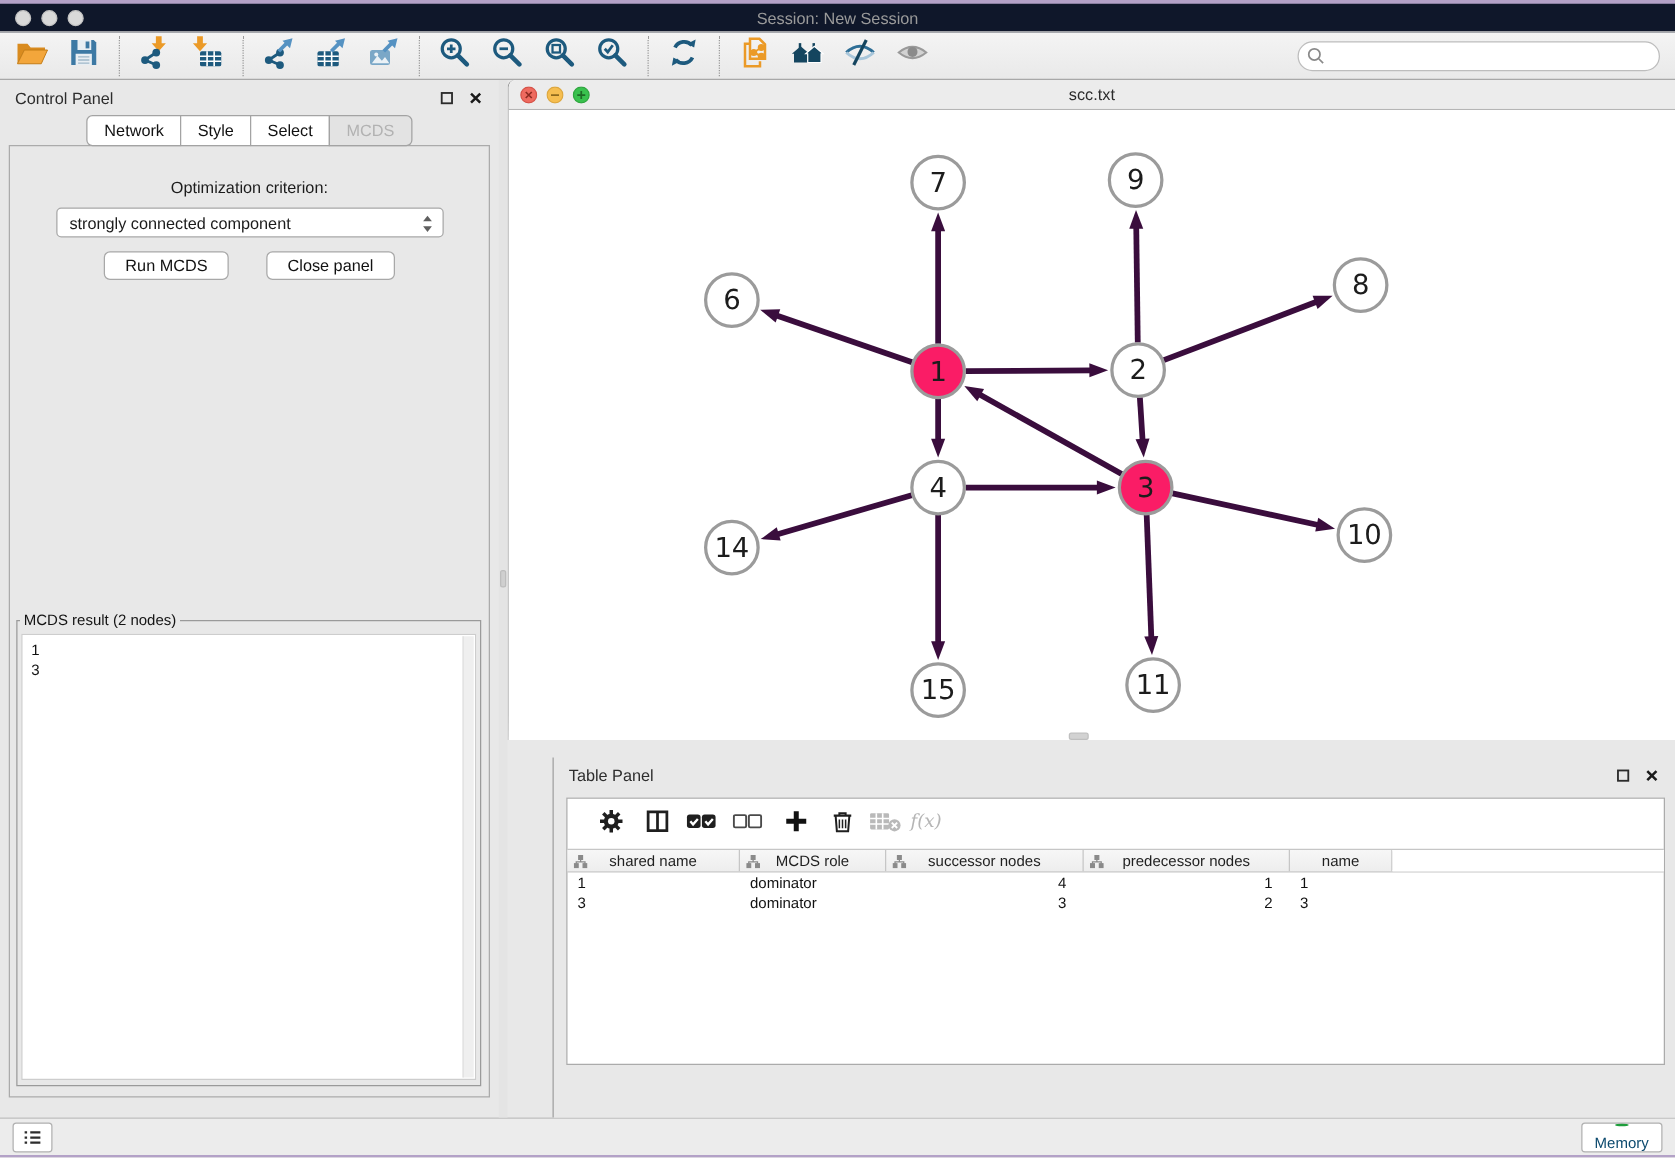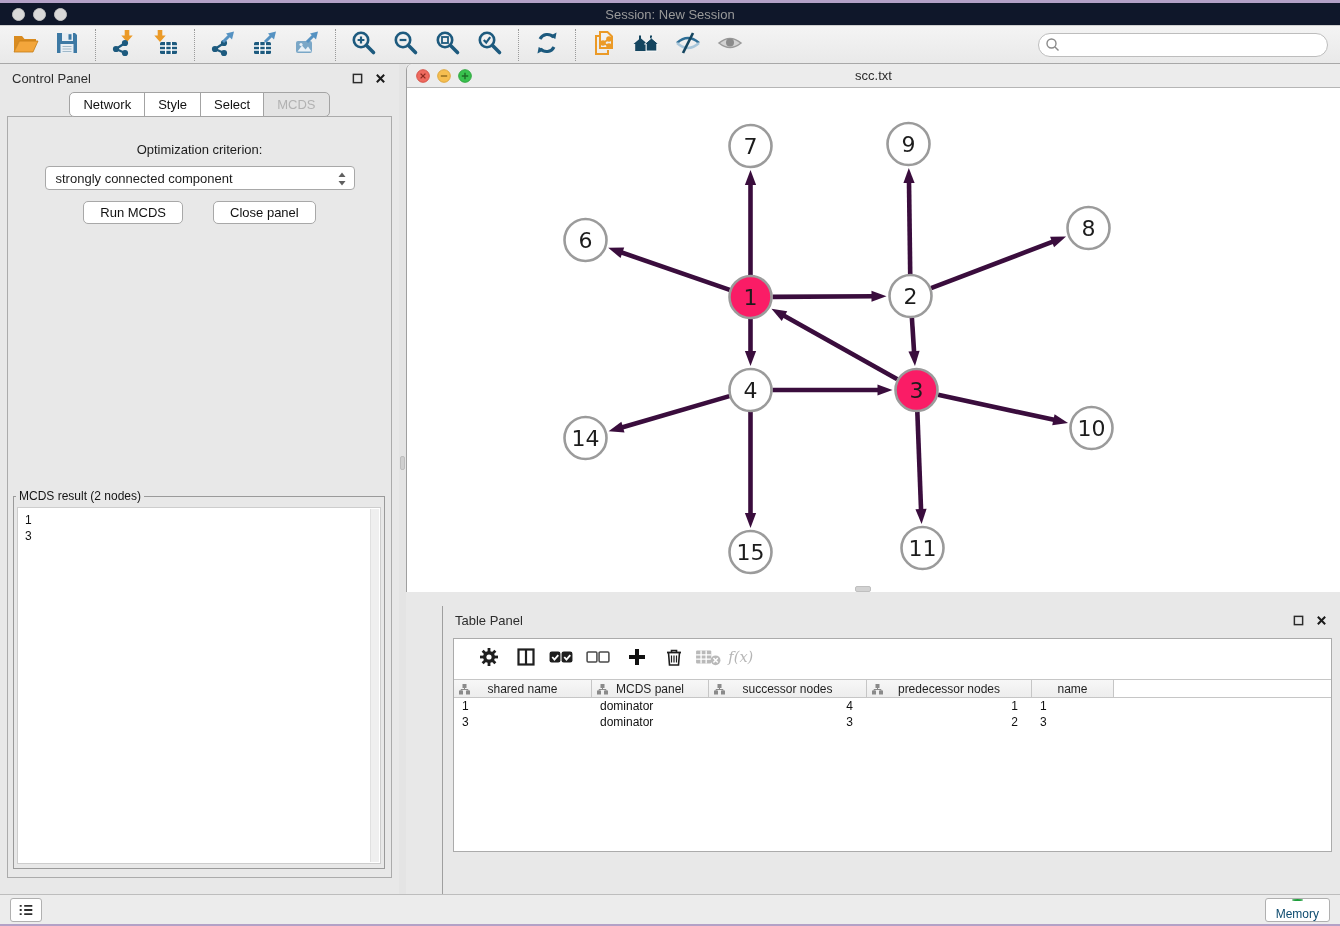--- a/index.html
+++ b/index.html
@@ -499,21 +499,21 @@
               </div>
               <div class="th" style="width: 117px;">
                 <svg class="treeicon" viewBox="0 0 11 11">
                   <g fill="#8a8a8a" stroke="#8a8a8a">
                     <rect x="4" y="0.5" width="3" height="3"></rect>
                     <rect x="0.5" y="7" width="3" height="3"></rect>
                     <rect x="7.5" y="7" width="3" height="3"></rect>
                     <path d="M5.5 3.5v2M2 7V5.5h7V7" fill="none"></path>
                   </g>
                 </svg>
-                <span>MCDS panel</span>
+                <span>MCDS role</span>
               </div>
               <div class="th" style="width: 158px;">
                 <svg class="treeicon" viewBox="0 0 11 11">
                   <g fill="#8a8a8a" stroke="#8a8a8a">
                     <rect x="4" y="0.5" width="3" height="3"></rect>
                     <rect x="0.5" y="7" width="3" height="3"></rect>
                     <rect x="7.5" y="7" width="3" height="3"></rect>
                     <path d="M5.5 3.5v2M2 7V5.5h7V7" fill="none"></path>
                   </g>
                 </svg>

